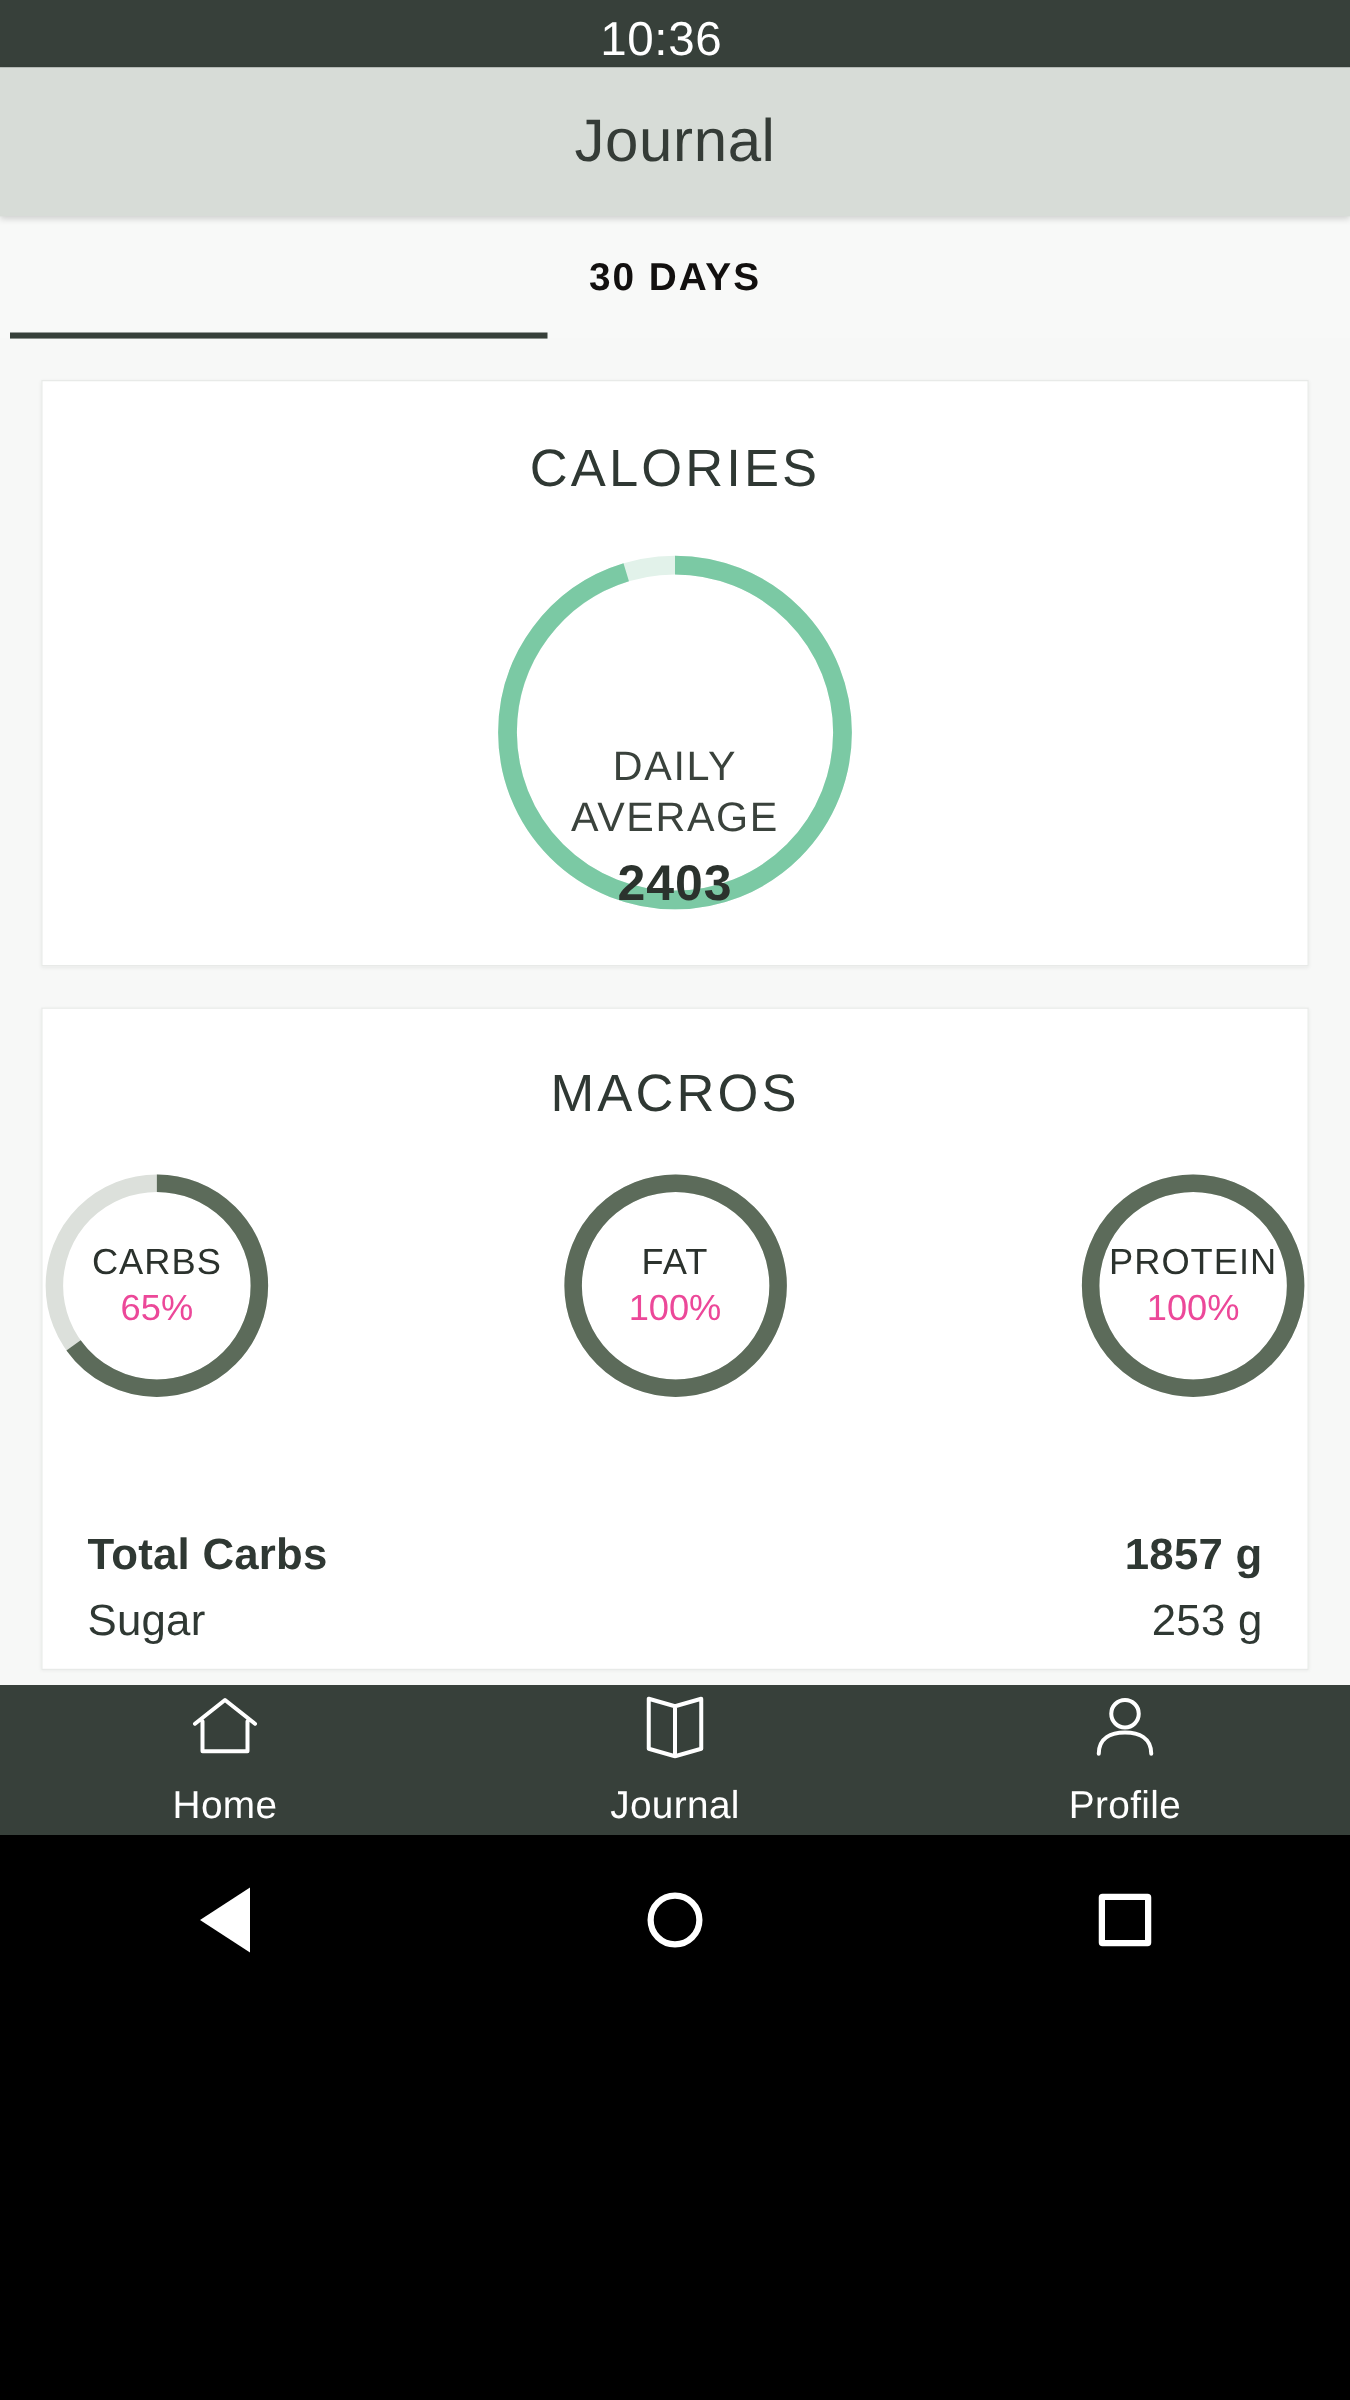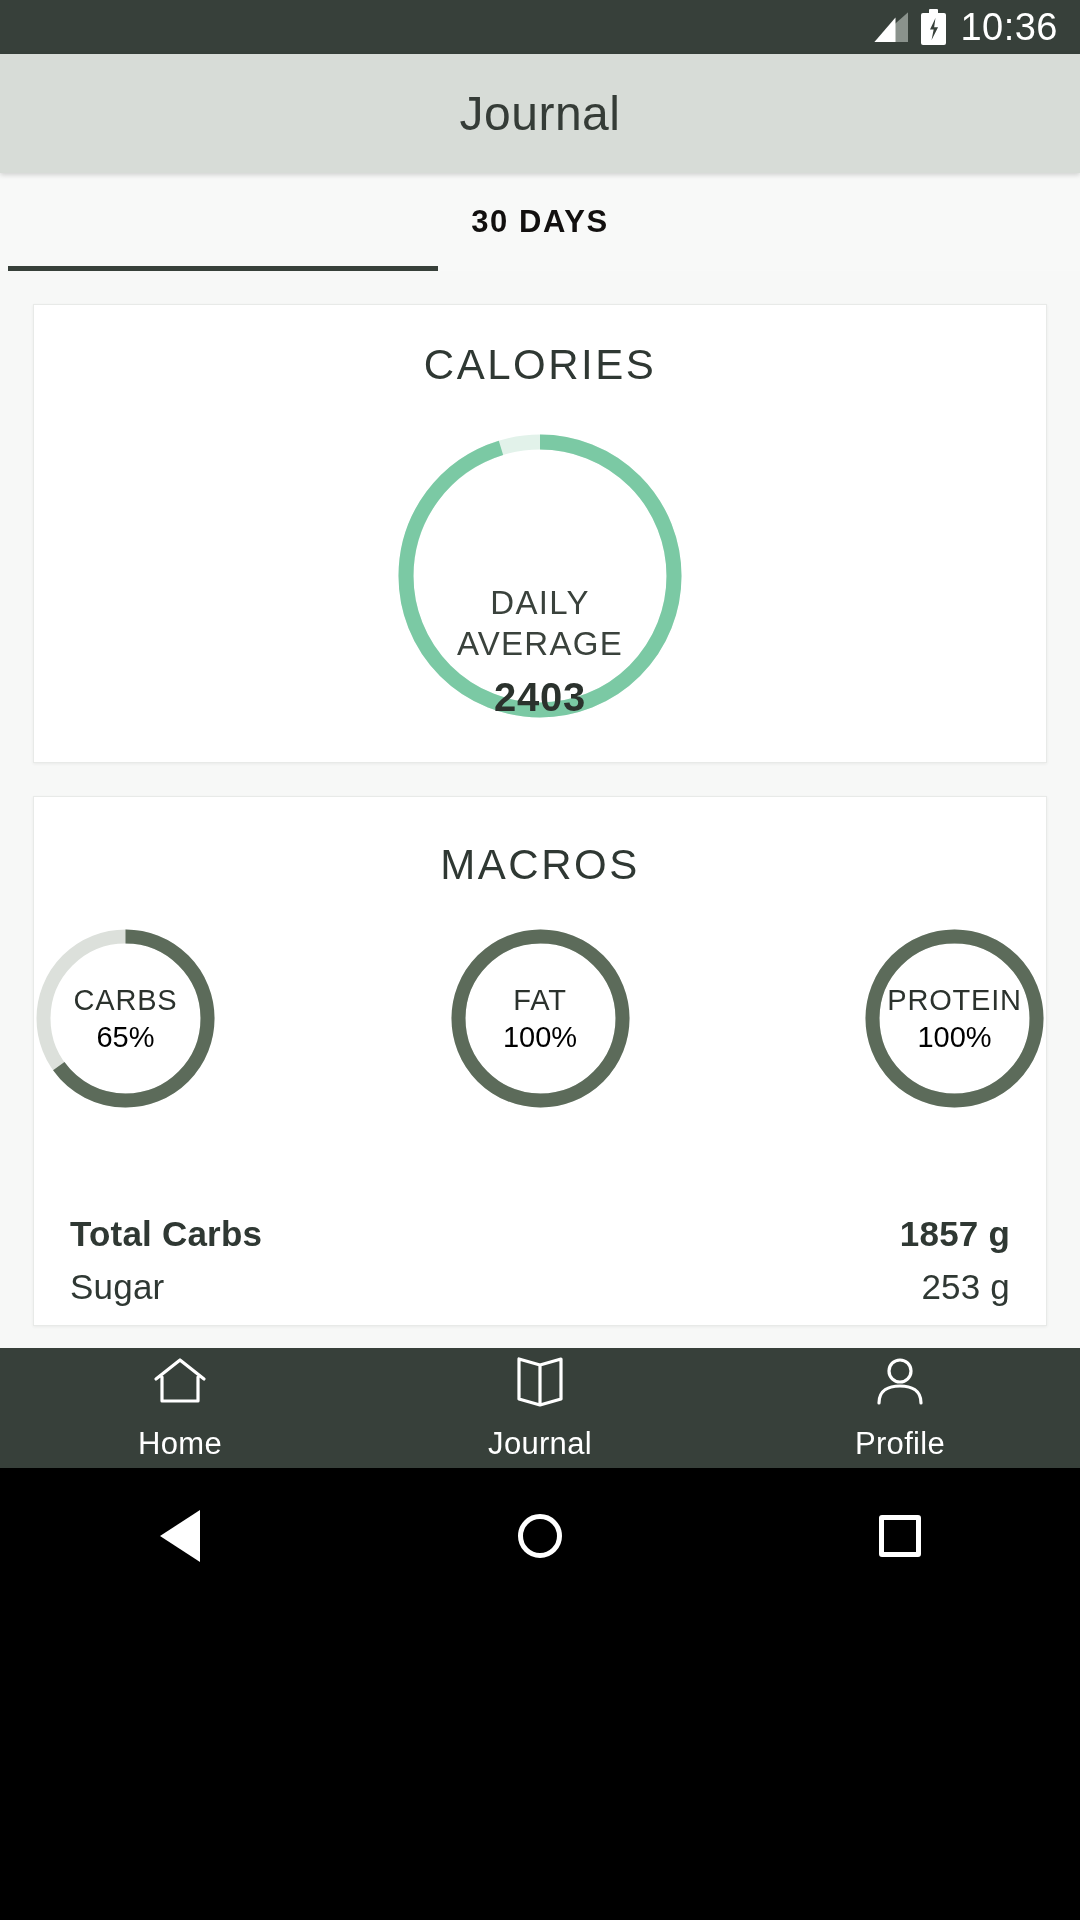--- a/index.html
+++ b/index.html
@@ -7,21 +7,21 @@
   body {
     font-family:"Liberation Sans", sans-serif;
     background:#ffffff;
     overflow:hidden;
   }
   .phone { position:relative; width:1080px; height:1920px; background:#f7f8f7; }
 
   
   .statusbar {
     height:54px; background:#37403A; display:flex; align-items:center;
-    justify-content:flex-end; padding-right:22px; gap:14px;
+    justify-content:flex-end; padding-right:22px; gap:14px;flex-direction:column;
   }
   .sb-icons { display:flex; align-items:center; gap:13px; }
   .signal { width:34px; height:30px; position:relative; }
   .signal .tri-bg {
     position:absolute; inset:0;
     background:#8A928C;
     clip-path:polygon(100% 0, 100% 100%, 0 100%);
   }
   .signal .tri-fg {
     position:absolute; left:0; top:0; width:34px; height:30px;
@@ -76,21 +76,21 @@
     background:#ffffff; border:1px solid #E8EAE8;
     margin:33px 33px 0 33px;
     box-shadow:0 1px 3px rgba(0,0,0,0.06);
   }
   .card-title {
     text-align:center; font-size:42px; letter-spacing:2.5px;
     color:#2F3833; font-weight:500;
   }
 
   
-  .cal-card { padding-top:36px; padding-bottom:42px; }
+  .cal-card { padding-top:46px; padding-bottom:42px; }
   .cal-ring-wrap { display:flex; justify-content:center; margin-top:43px; }
   .cal-ring { position:relative; width:288px; height:288px; }
   .cal-ring svg { display:block; }
   .cal-center {
     position:absolute; inset:0; display:flex; flex-direction:column;
     align-items:center; justify-content:flex-end; gap:0px;
   }
   .cal-label {
     font-size:33px; color:#3A423C; letter-spacing:1.3px;
     line-height:41px; text-align:center; font-weight:400;
@@ -111,21 +111,21 @@
     gap:60px; margin-top:38px;
   }
   .macro-ring { position:relative; width:183px; height:183px; }
   .macro-center {
     position:absolute; inset:0; display:flex; flex-direction:column;
     align-items:center; justify-content:center;
   }
   .macro-name {
     font-size:29px; color:#2B322D; font-weight:500; letter-spacing:0.8px;
   }
-  .macro-pct { font-size:29px; color:#000000; margin-top:4px; }
+  .macro-pct { font-size:29px; color:#ec4899; margin-top:4px; }
 
   .nutri-list { margin-top:52px; padding:0 36px; }
   .nutri-row {
     display:flex; justify-content:space-between; align-items:baseline;
     font-size:35px; color:#2F3833; padding:5px 0 8px 0;
   }
   .nutri-row.bold .nutri-name, .nutri-row.bold .nutri-val { font-weight:700;margin-top:47px; }
   .nutri-name { letter-spacing:0.2px; }
   .nutri-val { letter-spacing:0.2px; }
 

